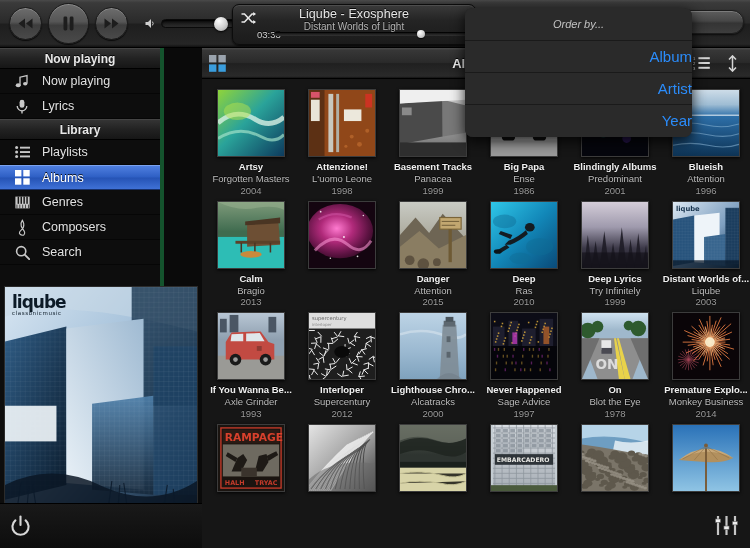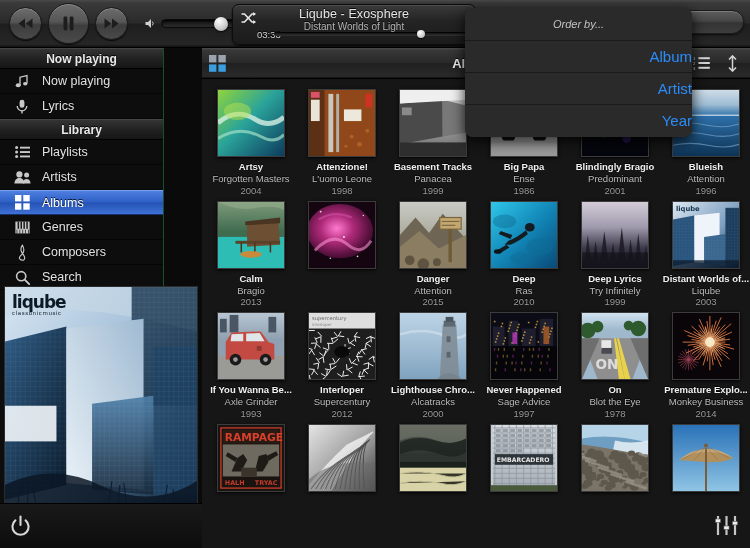--- a/index.html
+++ b/index.html
@@ -93,21 +93,21 @@
     border-radius: 13px;
     background: linear-gradient(180deg,#5d5d5d 0%,#474747 45%,#343434 55%,#3d3d3d 100%);
     border: 1px solid #1c1c1c;
     box-shadow: inset 0 1px 0 rgba(255,255,255,.2), 0 1px 2px rgba(0,0,0,.7);
     cursor: pointer;
   }
 
   
   .sidebar {
     position: absolute; left: 0; top: 48px; width: 164px; height: 500px;
-    background: #0d0d0d; border-right: 1px solid #14532d;
+    background: #0d0d0d; border-right: 4px solid #14532d;
   }
   .sb-head {
     height: 21px; line-height: 21px; text-align: center;
     font-size: 12px; font-weight: bold; color: #e8e8e8;
     background: linear-gradient(180deg,#343434 0%,#222 50%,#161616 100%);
     border-top: 1px solid #444; border-bottom: 1px solid #000;
     text-shadow: 0 -1px 0 rgba(0,0,0,.9);
   }
   .sb-item {
     height: 25px; display: flex; align-items: center; gap: 9px;
@@ -337,31 +337,20 @@
             <rect x="5" y="0.7" width="10" height="1.9" fill="#c8c8c8"></rect>
           <circle cx="1.6" cy="6" r="1.5" fill="#c8c8c8"></circle>
             <rect x="5" y="5.1" width="10" height="1.9" fill="#c8c8c8"></rect>
           <circle cx="1.6" cy="10.4" r="1.5" fill="#c8c8c8"></circle>
             <rect x="5" y="9.5" width="10" height="1.9" fill="#c8c8c8"></rect>
         </svg>
       </span>
       <span class="lbl">Playlists</span>
     </div>
 
-    <div class="sb-item">
-      <span class="ico">
-        <svg width="17" height="13" viewBox="0 0 17 13">
-          <circle cx="5.4" cy="3.4" r="3.1" fill="#c8c8c8"></circle>
-          <path d="M0.4 12.6 C0.6 8.4 3 7 5.4 7 C7.8 7 10.2 8.4 10.4 12.6 Z" fill="#c8c8c8"></path>
-          <circle cx="12.6" cy="3.9" r="2.5" fill="#c8c8c8"></circle>
-          <path d="M8.6 12.6 C8.8 9.2 10.6 7.9 12.6 7.9 C14.6 7.9 16.4 9.2 16.6 12.6 Z" fill="#c8c8c8"></path>
-        </svg>
-      </span>
-      <span class="lbl">Artists</span>
-    </div>
 
     <div class="sb-item sel">
       <span class="ico">
         <svg width="15" height="15" viewBox="0 0 15 15">
           <rect x="0" y="0" width="6.4" height="6.4" fill="#fff"></rect>
           <rect x="8.3" y="0" width="6.4" height="6.4" fill="#fff"></rect>
           <rect x="0" y="8.3" width="6.4" height="6.4" fill="#fff"></rect>
           <rect x="8.3" y="8.3" width="6.4" height="6.4" fill="#fff"></rect>
         </svg>
       </span>
@@ -614,21 +603,21 @@
                 <circle cx="34" cy="14" r="4" fill="#2f5fb0" opacity=".65"></circle>
                 <circle cx="52" cy="26" r="6" fill="#b02f7a" opacity=".6"></circle>
                 <circle cx="22" cy="44" r="5" fill="#2fb0a0" opacity=".5"></circle>
                 <circle cx="46" cy="50" r="4.5" fill="#5a2fb0" opacity=".6"></circle>
                 <circle cx="60" cy="44" r="3.5" fill="#b05a2f" opacity=".5"></circle>
               </g>
               <rect width="68" height="68" fill="#00000055"></rect>
             </svg>
           </div>
           <div class="meta">
-            <div class="m-album">Blindingly Bragio</div>
+            <div class="m-album">Blindingly Albums</div>
             <div class="m-artist">Predominant</div>
             <div class="m-year">2001</div>
           </div>
         </div>
         <div class="cell">
           <div class="cover">
             <svg class="cv" viewBox="0 0 68 68" preserveAspectRatio="none">
               <defs>
                 <linearGradient id="o1" x1="0" y1="0" x2="0" y2="1">
                   <stop offset="0%" stop-color="#cddce8"></stop>

